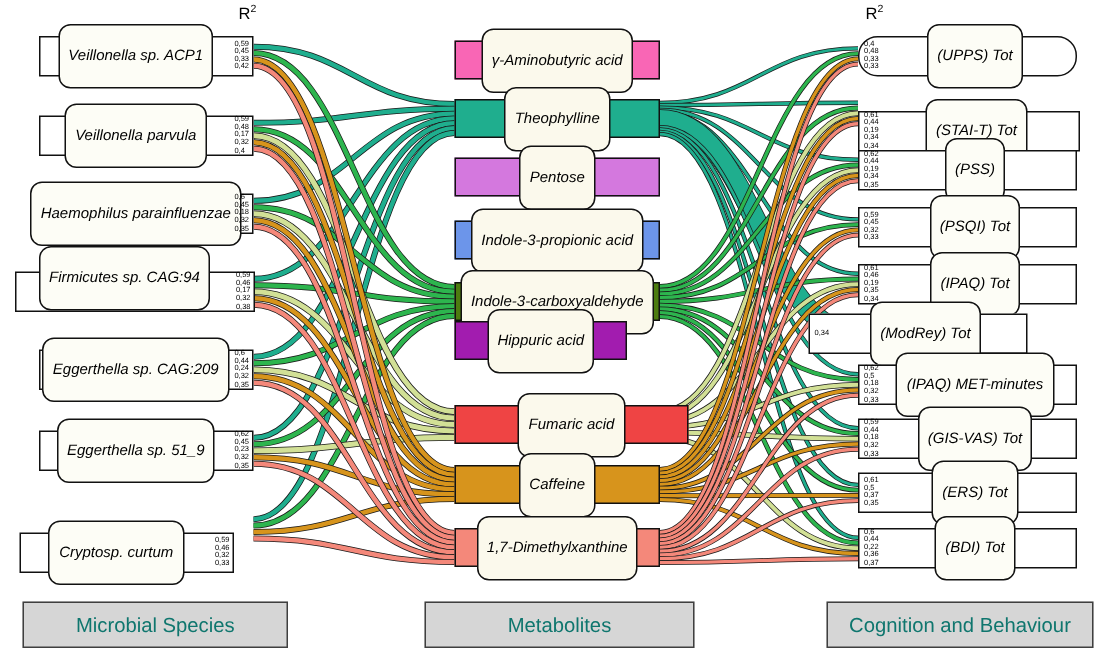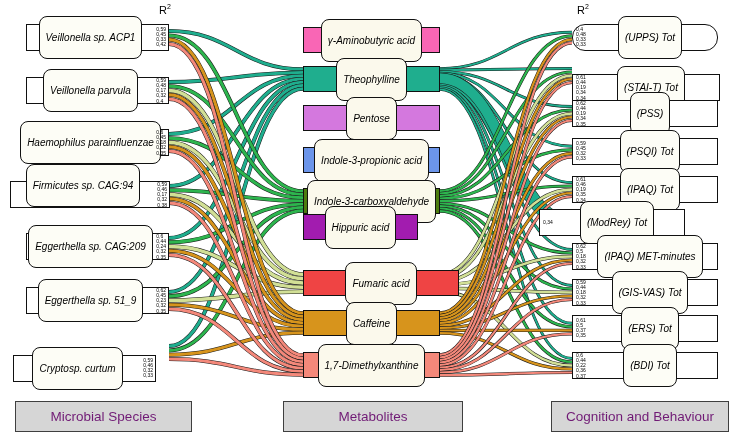--- a/index.html
+++ b/index.html
@@ -15,21 +15,21 @@
   .r2col{position:absolute;top:50%;transform:translateY(-50%);font-size:5px;
          line-height:5.3px;color:#000;display:flex;flex-direction:column;}
   .r2col.atright{right:2px;text-align:left;}
   .r2col.atleft{left:3px;text-align:left;}
   .leftnode .pill{margin-right:14px;}
   .rightnode .pill{margin-left:10px;}
   .r2header{position:absolute;font-size:11px;color:#000;}
   .r2header sup{font-size:7px;}
   .footer-box{position:absolute;height:31px;box-sizing:border-box;background:#d6d6d6;
               border:1.6px solid #3f3f3f;display:flex;align-items:center;justify-content:center;
-              font-size:13.5px;color:#701a75;}
+              font-size:13.5px;color:#0f766e;}
 </style>
 </head>
 <body>
 
 <div id="canvas">
   <svg id="ribbons" viewBox="0 0 736 442" xmlns="http://www.w3.org/2000/svg">
       <path d="M 169 31.1 C 232.0 31.1, 240.0 69.3, 303 69.3" fill="none" stroke="#1a1a1a" stroke-width="3.98"></path>
       <path d="M 169 31.1 C 232.0 31.1, 240.0 69.3, 303 69.3" fill="none" stroke="#1fae8e" stroke-width="2.98"></path>
       <path d="M 169 81.9 C 232.0 81.9, 240.0 72.5, 303 72.5" fill="none" stroke="#1a1a1a" stroke-width="3.98"></path>
       <path d="M 169 81.9 C 232.0 81.9, 240.0 72.5, 303 72.5" fill="none" stroke="#1fae8e" stroke-width="2.98"></path>

